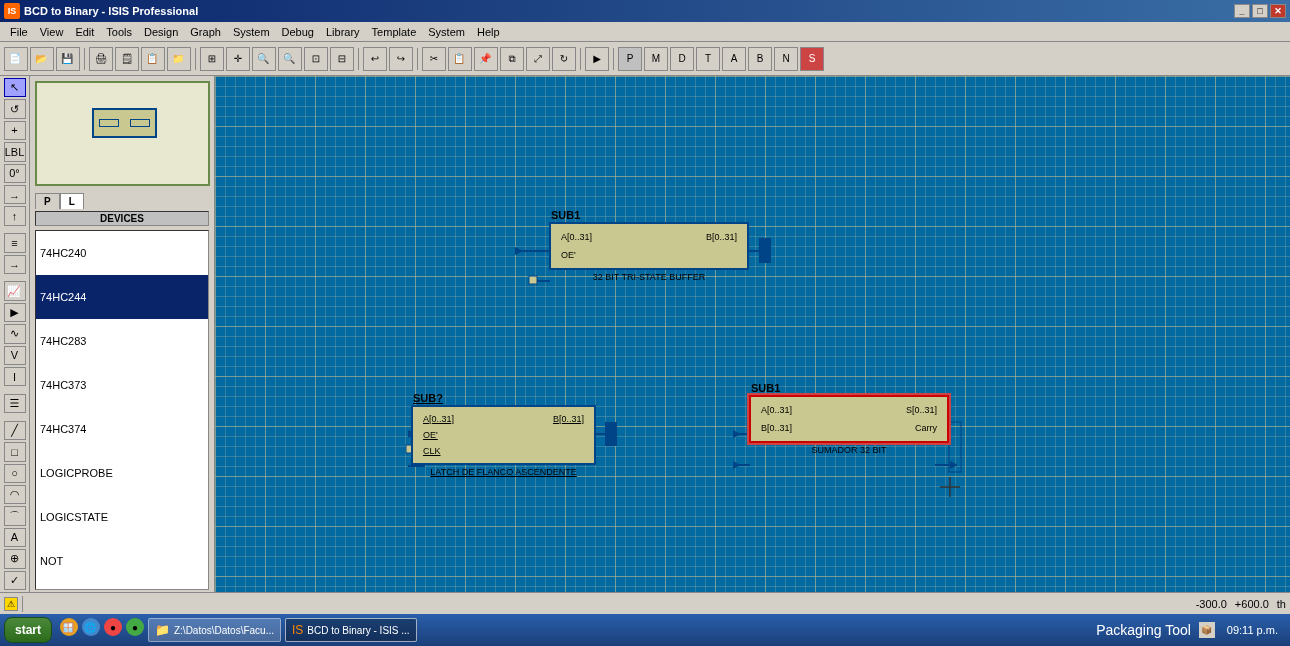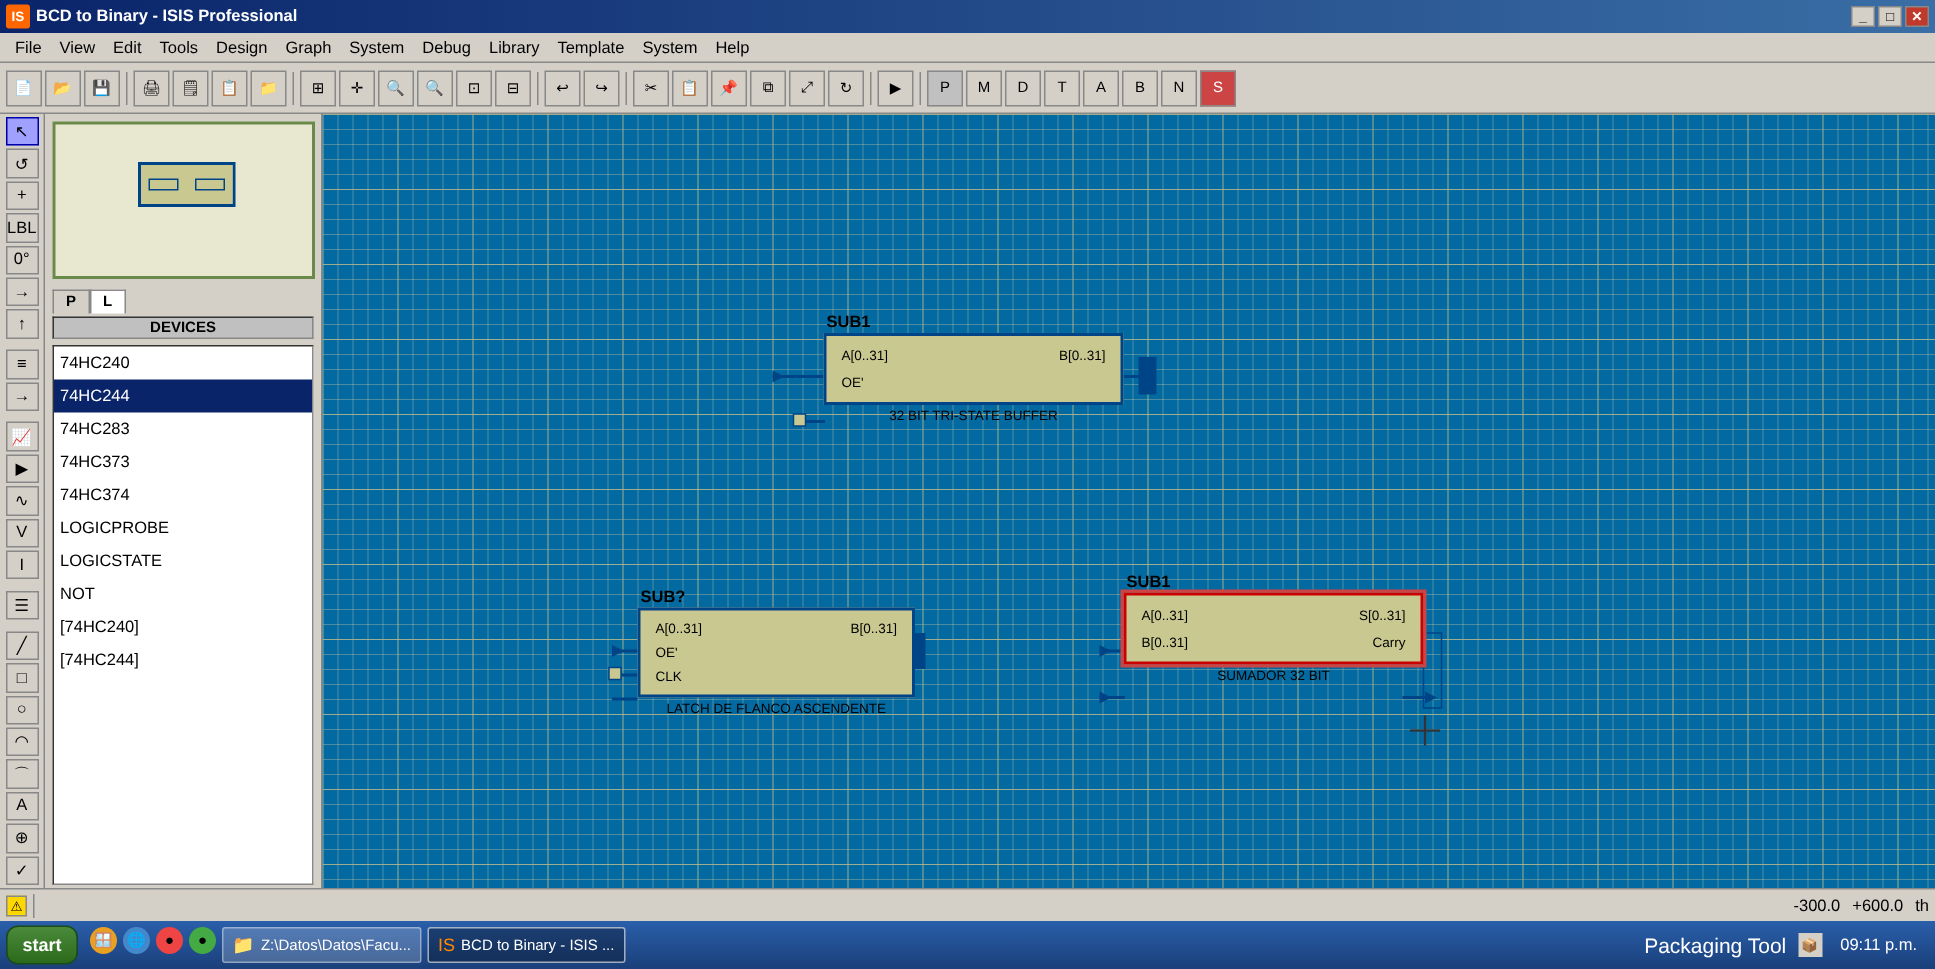--- a/index.html
+++ b/index.html
@@ -148,21 +148,21 @@
 
     
     #device-list {
       flex: 1;
       overflow-y: auto;
       margin: 2px 5px;
       border: 1px inset #888;
       background: white;
     }
     .device-item {
-      padding: 5px 4px;
+      padding: 16px 4px;
       font-size: 11px;
       cursor: pointer;
     }
     .device-item.selected { background: #0a246a; color: white; }
 
     
     #canvas-area {
       flex: 1;
       position: relative;
       background: #0369a1;
@@ -450,21 +450,21 @@
           </div>
 
           <div style="display:flex; justify-content:flex-start; align-items:center; padding:4px 2px; font-size:9px;">
             <span>OE'</span>
           </div>
         </div>
       </div>
       <div class="ic-sublabel" style="font-size:9px; text-align:center;">32 BIT TRI-STATE BUFFER</div>
     </div>
 
-    <div class="ic-wrapper" style="position:absolute; top:316px; left:210px;">
+    <div class="ic-wrapper" style="position:absolute; top:316px; left:196px;text-decoration:underline;">
       <div class="ic-name">SUB?</div>
       <div style="display:flex; align-items:stretch;">
         <div class="ic-box" style="width:185px; padding:4px 8px;">
           <div style="display:flex; justify-content:space-between; align-items:center; padding:3px 2px; font-size:9px;">
             <span>A[0..31]</span>
             <span>B[0..31]</span>
           </div>
           <div style="display:flex; justify-content:flex-start; padding:3px 2px; font-size:9px;">
             <span>OE'</span>
           </div>

